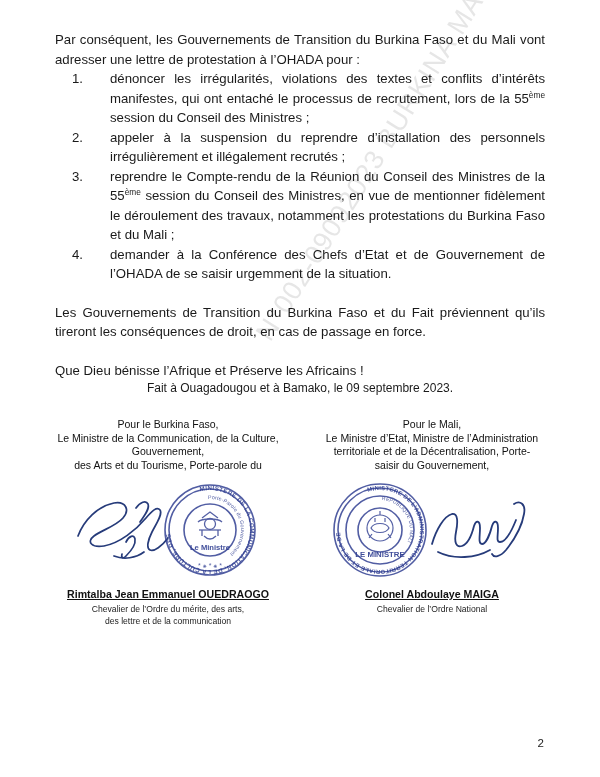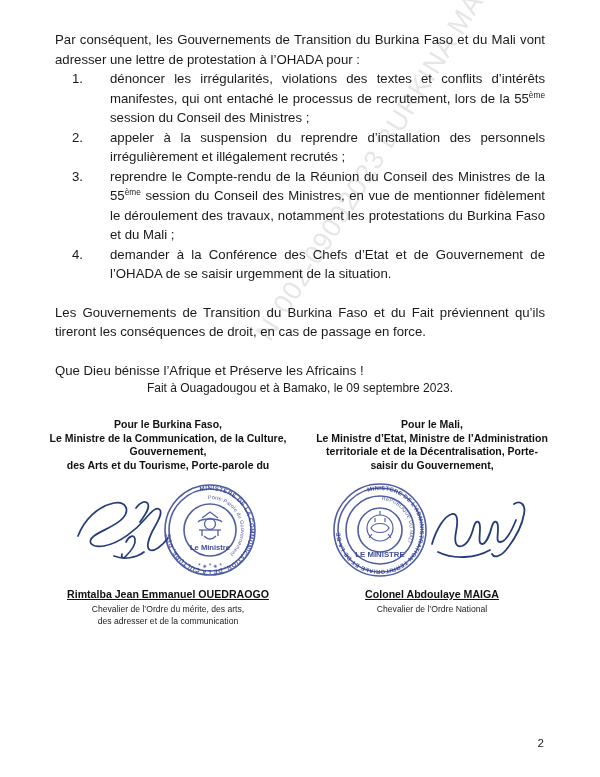--- a/index.html
+++ b/index.html
@@ -99,21 +99,21 @@
     justify-content: space-between;
   }
   .sig-block {
     width: 244px;
     position: relative;
     text-align: center;
   }
   .sig-heading {
     font-size: 10.5px;
     line-height: 13.6px;
-    font-weight: bold;
+    font-weight: normal;
     color: #111;
   }
   .sig-canvas {
     position: relative;
     height: 108px;
     margin-top: 4px;
   }
   .sig-canvas svg {
     position: absolute;
     overflow: visible;
@@ -239,21 +239,21 @@
             <text x="52" y="90" text-anchor="middle" font-size="7" font-family="Liberation Sans, sans-serif">* ⁕ * ⁕ *</text>
           </g>
         </svg>
       </div>
 
       <div>
         <span class="sig-name">Rimtalba Jean Emmanuel OUEDRAOGO</span>
       </div>
       <div class="sig-title">
         <div>Chevalier de l’Ordre du mérite, des arts,</div>
-        <div>des adresser et de la communication</div>
+        <div>des lettre et de la communication</div>
       </div>
     </div>
 
     <div class="sig-block">
       <div class="sig-heading">
         <div>Pour le Mali,</div>
         <div>Le Ministre d’Etat, Ministre de l’Administration</div>
         <div>territoriale et de la Décentralisation, Porte-</div>
         <div>saisir du Gouvernement,</div>
       </div>

